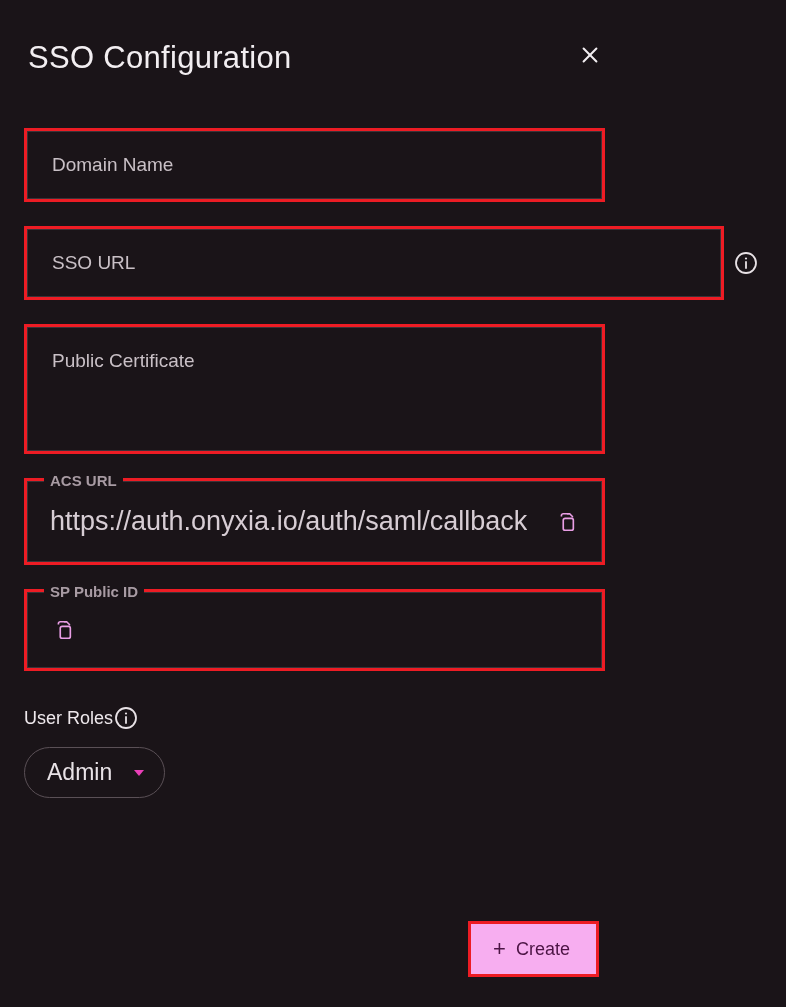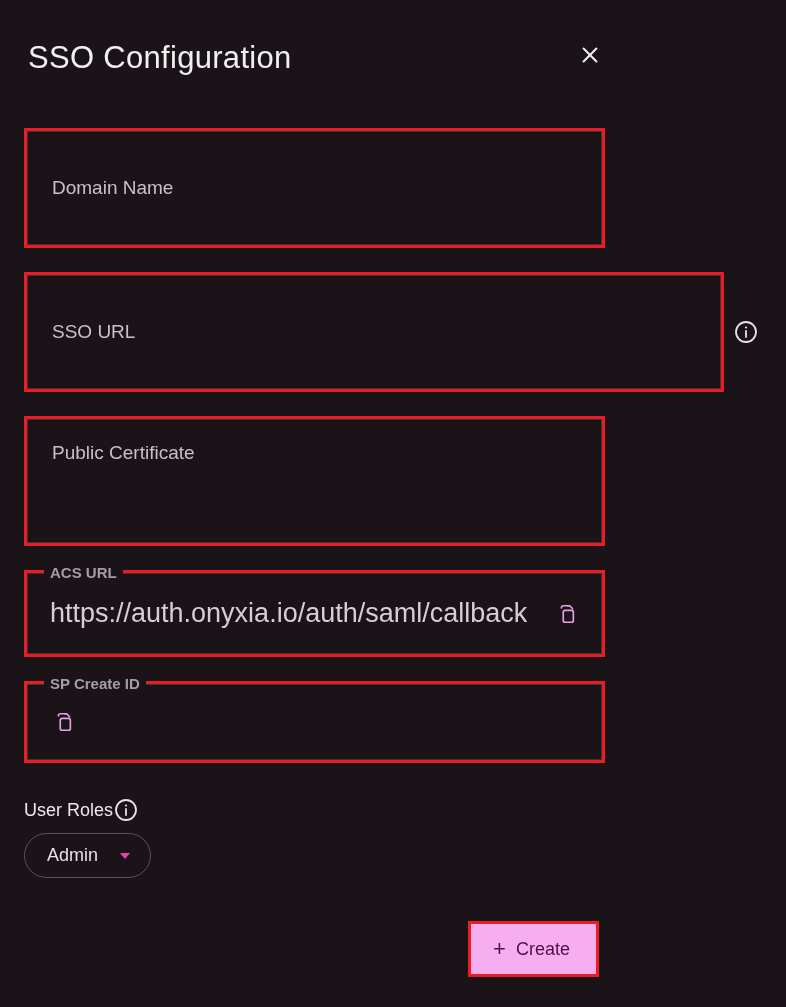--- a/index.html
+++ b/index.html
@@ -56,21 +56,21 @@
   }
   .field-red-wrap.with-info { flex: 0 0 700px; text-decoration: underline; }
 
   .text-input {
     width: 100%;
     background: #1a1418;
     border: 1px solid #3a3338;
     color: #f0abfc;
     font-size: 19px;
     font-family: inherit;
-    padding: 45px 24px;
+    padding: 22px 24px;
     outline: none;
   }
   .text-input::placeholder {
     color: #c9c0c6;
     opacity: 1;
   }
   .textarea-input {
     width: 100%;
     background: #1a1418;
     border: 1px solid #3a3338;
@@ -135,35 +135,35 @@
     padding: 2px;
     color: #e99ee5;
     display: flex;
   }
   .copy-btn svg { width: 22px; height: 22px; }
 
   .roles-section { margin-top: 34px; padding-left: 0; }
   .roles-label-row {
     display: flex;
     align-items: center;
-    margin-bottom: 10px;
+    margin-bottom: 16px;
   }
   .roles-label {
     font-size: 18px;
     color: #eee8ec;
   }
   .role-chip {
     display: inline-flex;
     align-items: center;
     gap: 20px;
     border: 1px solid #5a5056;
     border-radius: 999px;
     background: transparent;
     color: #e8e2e6;
-    font-size: 18px;
+    font-size: 23px;
     padding: 11px 20px 11px 22px;
     cursor: pointer;
     font-family: inherit;
   }
   .role-chip .caret {
     width: 0; height: 0;
     border-left: 5px solid transparent;
     border-right: 5px solid transparent;
     border-top: 6px solid #ea3fb8;
     margin-left: 2px;
@@ -250,21 +250,21 @@
               <rect x="9" y="8" width="11" height="13" rx="2"></rect>
               <path d="M13 3 h3 l3 3 v1"></path>
             </svg>
           </button>
         </div>
       </div>
     </div>
 
     <div class="fieldset-wrap">
       <div class="labeled-box">
-        <span class="float-label">SP Create ID</span>
+        <span class="float-label">SP Public ID</span>
         <div class="value-row">
           <button class="copy-btn">
             <svg viewBox="0 0 24 24" fill="none" stroke="currentColor" stroke-width="1.8">
               <path d="M16 3 H9 a2 2 0 0 0 -2 2 v1"></path>
               <rect x="9" y="8" width="11" height="13" rx="2"></rect>
               <path d="M13 3 h3 l3 3 v1"></path>
             </svg>
           </button>
         </div>
       </div>

